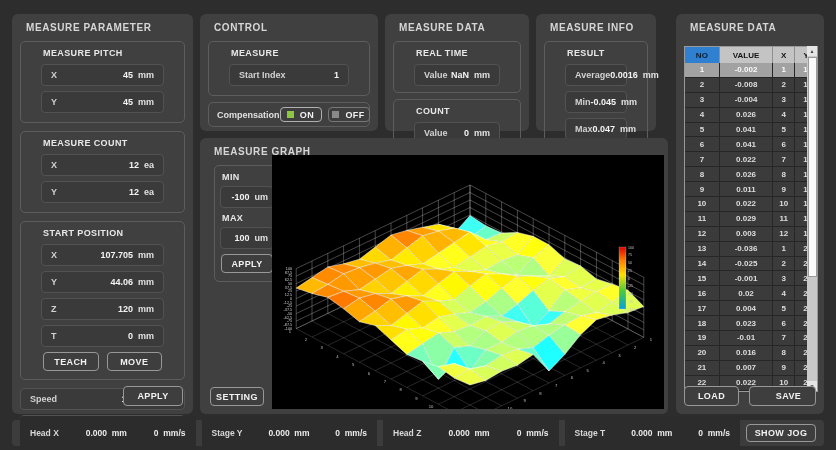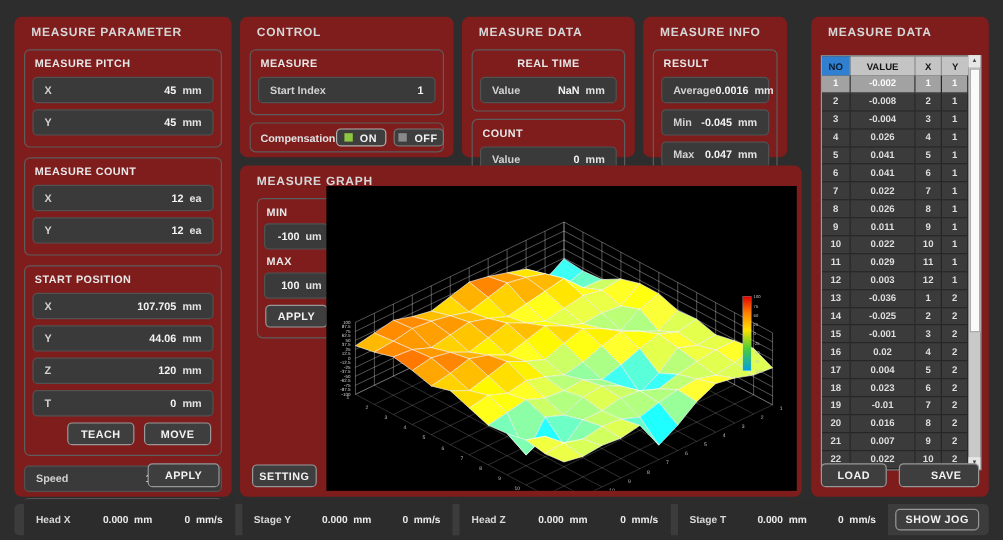--- a/index.html
+++ b/index.html
@@ -1,20 +1,20 @@
 <!DOCTYPE html>
 <html><head>
 <meta charset="utf-8">
 <style>
   html,body{margin:0;padding:0;background:#2d2d2d;width:836px;height:450px;overflow:hidden;
     font-family:"Liberation Sans",sans-serif;-webkit-font-smoothing:antialiased;}
   .app{position:relative;width:836px;height:450px;background:#2d2d2d;}
-  .panel{position:absolute;background:#7f1d1d;border-radius:6px;}
+  .panel{position:absolute;background:#404040;border-radius:6px;}
   .ptitle{font-size:10px;font-weight:bold;color:#d6d6d6;letter-spacing:.6px;padding:8px 14px 5px;}
-  .group{border:1px solid #5d5d5d;border-radius:5px;margin:3px 8px 8px;padding:6px 6px 4px;}
+  .group{border:1px solid #5d5d5d;border-radius:5px;margin:3px 8px 8px;padding:6px 20px 4px;}
   .gtitle{font-size:9px;font-weight:bold;color:#e8e8e8;letter-spacing:.4px;margin:0 2px 6px;}
   .field{display:flex;justify-content:space-between;align-items:center;background:#3a3a3a;
     border:1px solid #525252;border-radius:4px;height:20px;padding:0 9px;margin-bottom:5px;font-size:9px;}
   .field .lbl{font-weight:bold;color:#d2d2d2;}
   .field .vwrap{display:flex;gap:5px;}
   .field .val{font-weight:bold;color:#f3f3f3;}
   .field .unit{font-weight:bold;color:#e2e2e2;}
   .btn{display:flex;align-items:center;justify-content:center;background:#3e3e3e;
     border:1px solid #989898;border-radius:4px;color:#f2f2f2;font-weight:bold;font-size:9px;
     letter-spacing:.4px;cursor:pointer;box-sizing:border-box;}
@@ -22,21 +22,21 @@
   .ind{width:6px;height:13px;background:#9a9a9a;margin-right:9px;}
   .ind.green{background:#8dc63f;}
   .sq{width:7px;height:7px;background:#8a8a8a;margin-right:6px;}
   .sq.green{background:#8dc63f;}
   
   .tablewrap{position:absolute;left:8px;top:32px;width:132px;border:1px solid #9a9a9a;background:#2a2a2a;}
   .thead{display:flex;height:16px;}
   .hcell{display:flex;align-items:center;justify-content:center;font-size:8px;font-weight:bold;
     color:#141414;background:#c4c4c4;border-right:1px solid #8f8f8f;box-sizing:border-box;}
   .hcell.no{background:#2f80d0;color:#0a1c30;}
-  .c0{width:24px;}.c1{width:54px;}.c2{width:22px;}.c3{width:22px;}
+  .c0{width:35px;}.c1{width:54px;}.c2{width:22px;}.c3{width:22px;}
   .trow{display:flex;height:14.9px;}
   .tcell{display:flex;align-items:center;justify-content:center;font-size:8px;font-weight:bold;
     color:#dedede;background:#3b3b3b;border-right:1px solid #262626;border-bottom:1px solid #262626;
     box-sizing:border-box;}
   .trow.sel .tcell{background:#a2a2a2;color:#fafafa;}
   .vscroll{position:absolute;right:0;top:16px;width:10px;bottom:0;background:#c9c9c9;}
   .sbtn{position:absolute;left:0;width:10px;height:10px;background:#e6e6e6;color:#444;
     font-size:5px;display:flex;align-items:center;justify-content:center;}
   .sthumb{position:absolute;left:0.5px;top:11px;width:9px;height:200px;background:#fafafa;border:0.5px solid #9a9a9a;box-sizing:border-box;}
   
@@ -161,21 +161,21 @@
         <span class="btn" style="width:42px;height:15px;border-color:#777;">
           <span class="sq"></span>
           <span>OFF</span>
         </span>
       </span>
     </div>
   </div>
 
   <div class="panel" style="left:385px;top:14px;width:144px;height:117px;">
     <div class="ptitle">MEASURE DATA</div>
-    <div class="group" style="margin-bottom:6px;text-align:center;">
+    <div class="group" style="margin-bottom:6px;">
       <div class="gtitle">REAL TIME</div>
       <div class="field" style="margin-bottom:2px;">
         <span class="lbl">Value</span>
         <span class="vwrap">
             <span class="val">NaN</span>
             <span class="unit">mm</span>
           </span>
       </div>
     </div>
     <div class="group">

